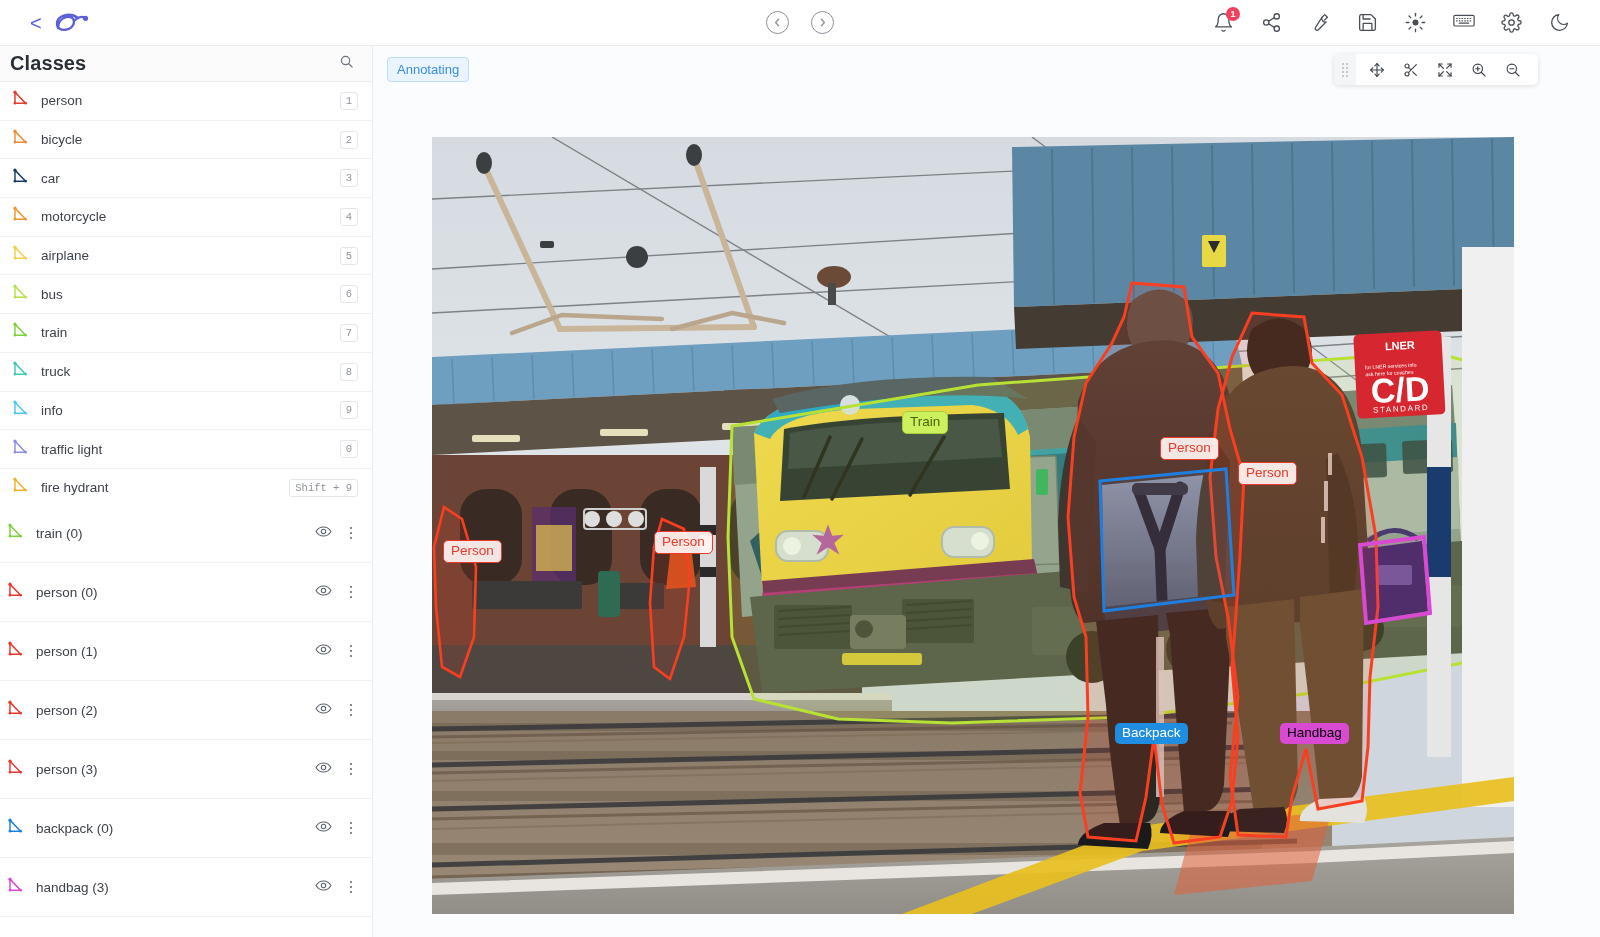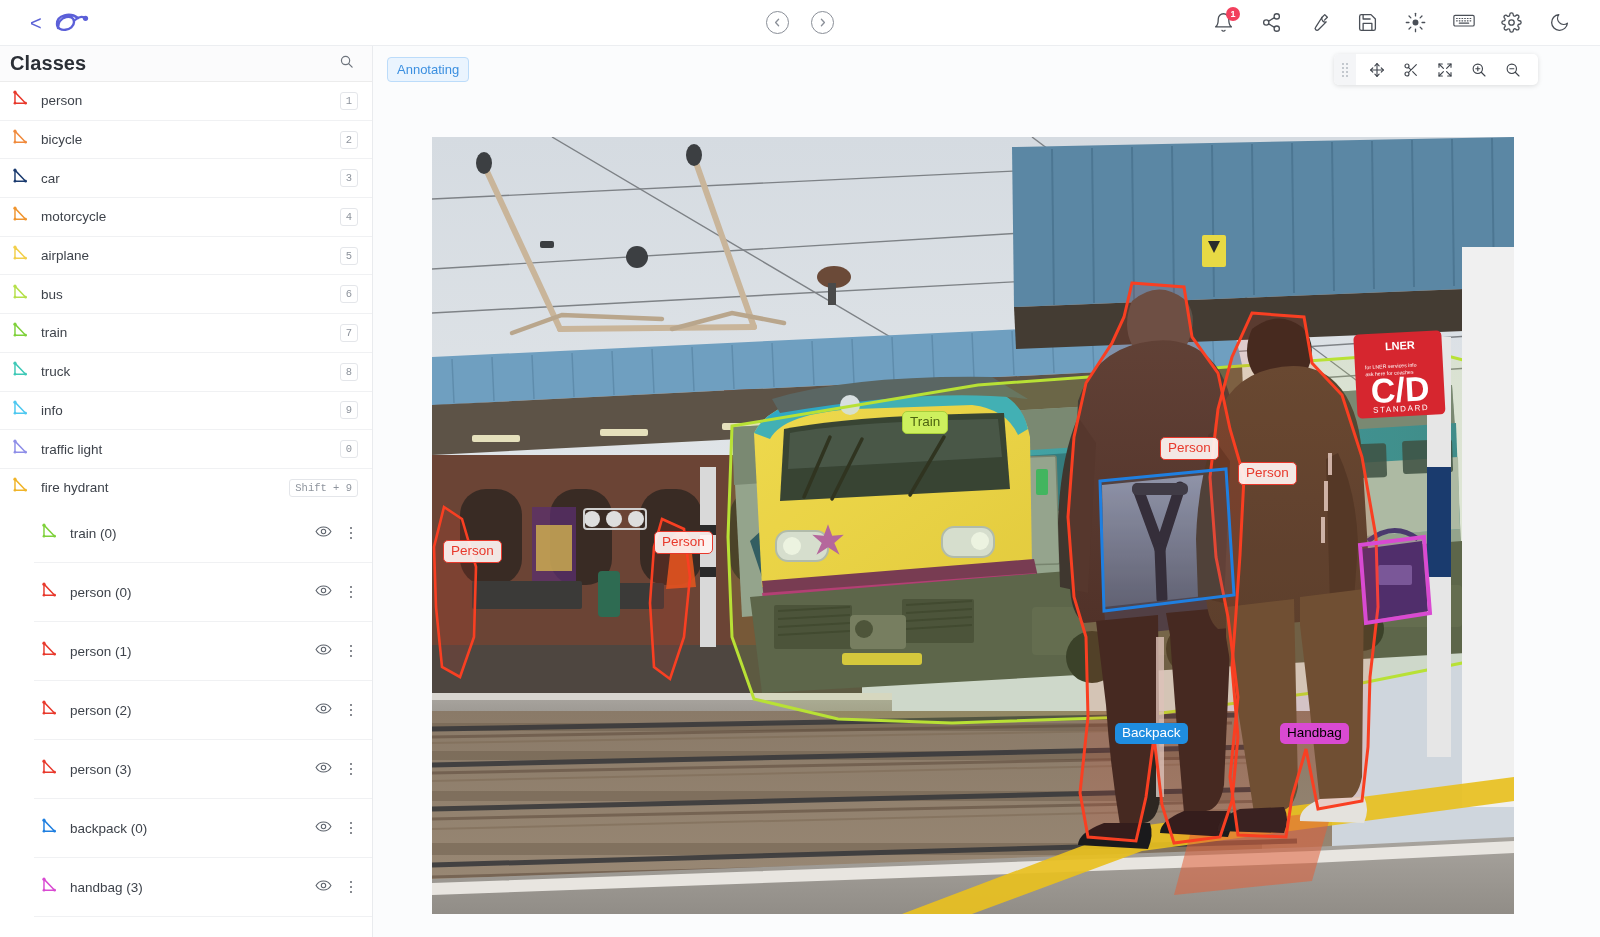--- a/index.html
+++ b/index.html
@@ -75,21 +75,21 @@
   .labels-head {
     position: relative; z-index: 3;
     background: #fbfbfc; border-top: 1px solid #e6e7ea; border-bottom: 1px solid #ececec;
     box-shadow: 0 -3px 7px rgba(0,0,0,.045);
     height: 37px; flex: 0 0 37px; display: flex; align-items: center;
     padding: 0 18px 0 10px;
   }
   .labels-scroll { flex: 1; overflow: hidden; }
   .label-row {
     height: 59px; display: flex; align-items: center; gap: 12px;
-    padding: 0 14px 0 7px; border-bottom: 1px solid #f0f1f3; cursor: pointer; margin-left: 34px;
+    padding: 0 14px 0 7px; border-bottom: 1px solid #f0f1f3; cursor: pointer;
   }
   .label-name { font-size: 13.5px; color: #3e434b; flex: 1; }
   .row-act { color: #5d636c; cursor: pointer; display:block; }
   .dots-v { width: 14px; display: flex; flex-direction: column; align-items: center; gap: 2.5px; cursor: pointer; }
   .dots-v i { width: 2.5px; height: 2.5px; border-radius: 50%; background: #60656d; display: block; }
 
   
   .canvas-area { flex: 1; position: relative; background: #fbfcfd; display: flex; flex-direction: column; min-width: 0; }
   .canvas-topbar { height: 46px; flex: 0 0 46px; position: relative; }
   .status-chip {

